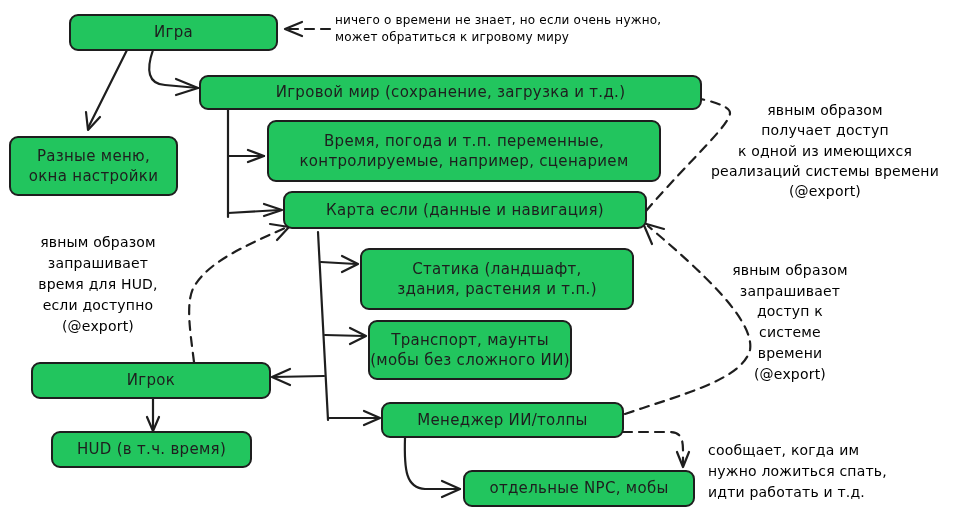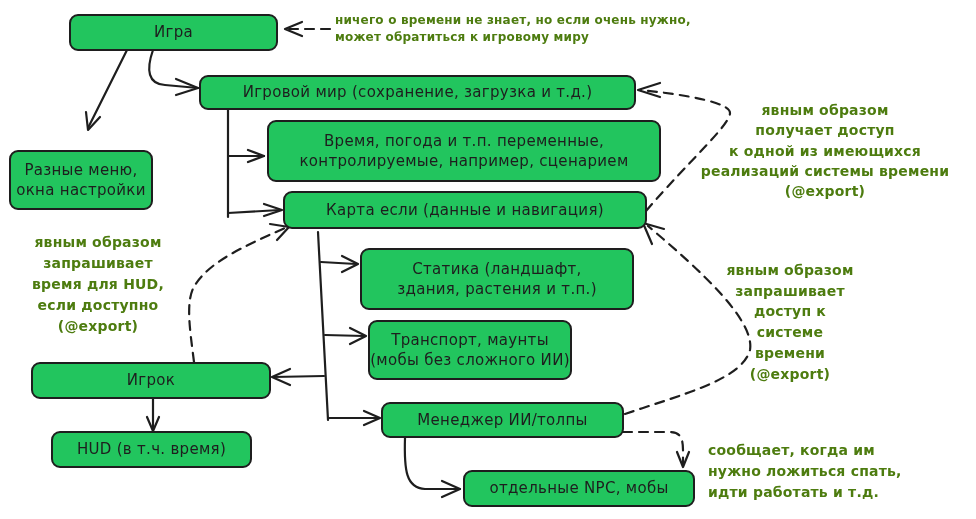--- a/index.html
+++ b/index.html
@@ -4,21 +4,21 @@
 <style>
   html, body { margin: 0; padding: 0; background: #ffffff; }
   body { width: 976px; height: 519px; position: relative; overflow: hidden;
          font-family: "DejaVu Sans", sans-serif; color: #1e1e1e; }
   #canvas { position: absolute; left: 0; top: 0; width: 976px; height: 519px; }
   .node { position: absolute; box-sizing: border-box; border: 2.5px solid #1e1e1e;
           border-radius: 9px; background: #22c55e; display: flex; align-items: center;
           justify-content: center; text-align: center; font-size: 15px; line-height: 1.35;
           white-space: pre-line; letter-spacing: 0.3px; }
   .note { position: absolute; font-size: 14px; line-height: 1.5; white-space: pre-line;
-          color: #4d7c0f; letter-spacing: 0.2px; font-weight: bold; }
+          color: #000000; letter-spacing: 0.2px; }
   .note.center { text-align: center; }
   .note.small { font-size: 12px; line-height: 1.45; }
   svg path, svg line, svg polyline { fill: none; stroke: #1e1e1e; stroke-width: 2.2;
           stroke-linecap: round; stroke-linejoin: round; }
   svg .dash { stroke-dasharray: 9 7; }
 </style>
 </head>
 <body>
 
 <div id="canvas">
@@ -85,22 +85,22 @@
       <polyline points="652,244 643,223 664,229"></polyline>
     </g>
 
     <g>
       <path class="dash" d="M623,432 L670,432 C680,432 683,438 683,450 L683,465"></path>
       <polyline points="677,452 683,467 689,452"></polyline>
     </g>
   </svg>
 
   <div class="node" style="left:69px;top:14px;width:209px;height:37px;">Игра</div>
-  <div class="node" style="left:199px;top:75px;width:437px;height:35px;">Игровой мир (сохранение, загрузка и т.д.)</div>
-  <div class="node" style="left:9px;top:150px;width:144px;height:60px;">Разные меню,
+  <div class="node" style="left:199px;top:75px;width:503px;height:35px;">Игровой мир (сохранение, загрузка и т.д.)</div>
+  <div class="node" style="left:9px;top:136px;width:169px;height:60px;">Разные меню,
 окна настройки</div>
   <div class="node" style="left:267px;top:120px;width:394px;height:62px;">Время, погода и т.п. переменные,
 контролируемые, например, сценарием</div>
   <div class="node" style="left:283px;top:191px;width:364px;height:38px;">Карта если (данные и навигация)</div>
   <div class="node" style="left:360px;top:248px;width:274px;height:62px;">Статика (ландшафт,
 здания, растения и т.п.)</div>
   <div class="node" style="left:368px;top:320px;width:204px;height:60px;">Транспорт, маунты
 (мобы без сложного ИИ)</div>
   <div class="node" style="left:51px;top:431px;width:201px;height:37px;">HUD (в т.ч. время)</div>
   <div class="node" style="left:31px;top:362px;width:240px;height:37px;">Игрок</div>

